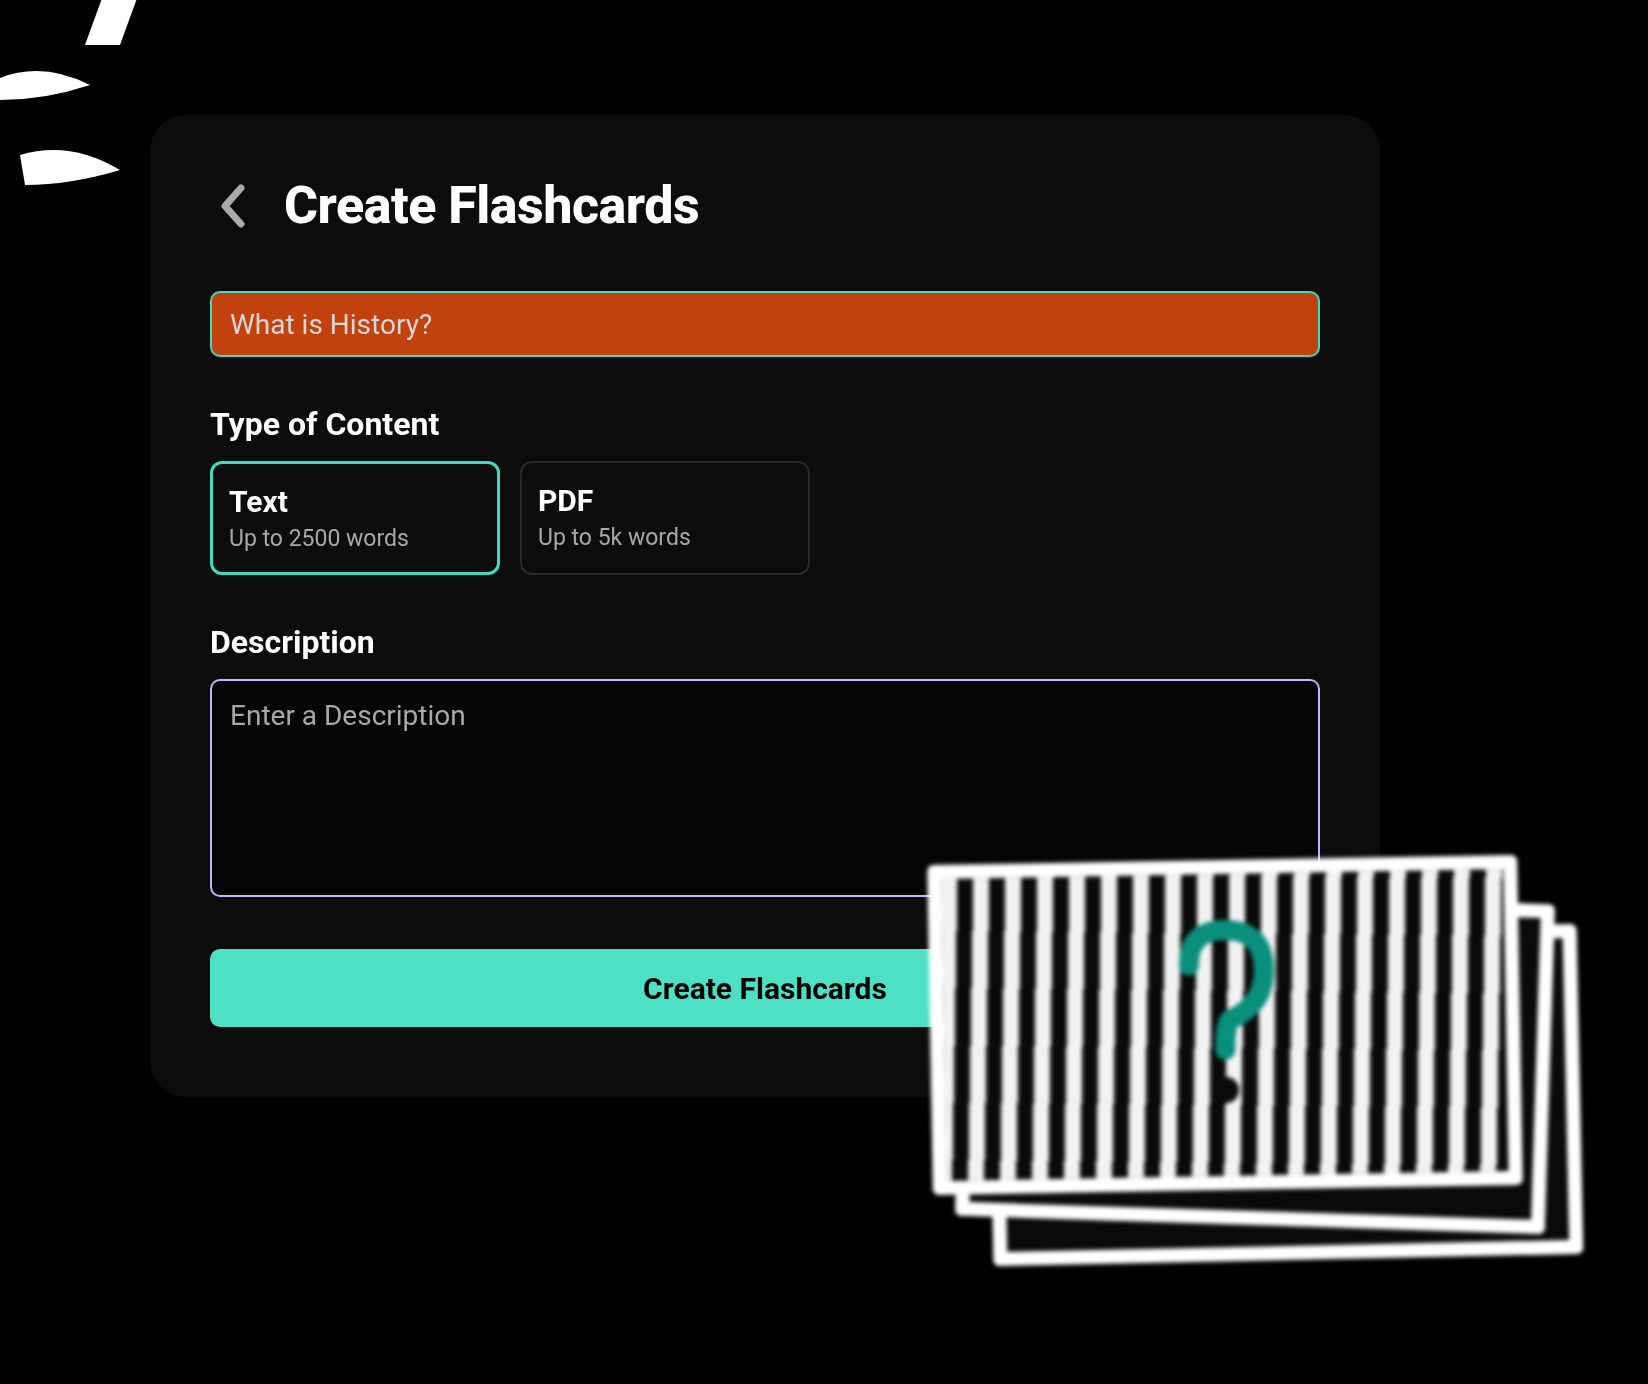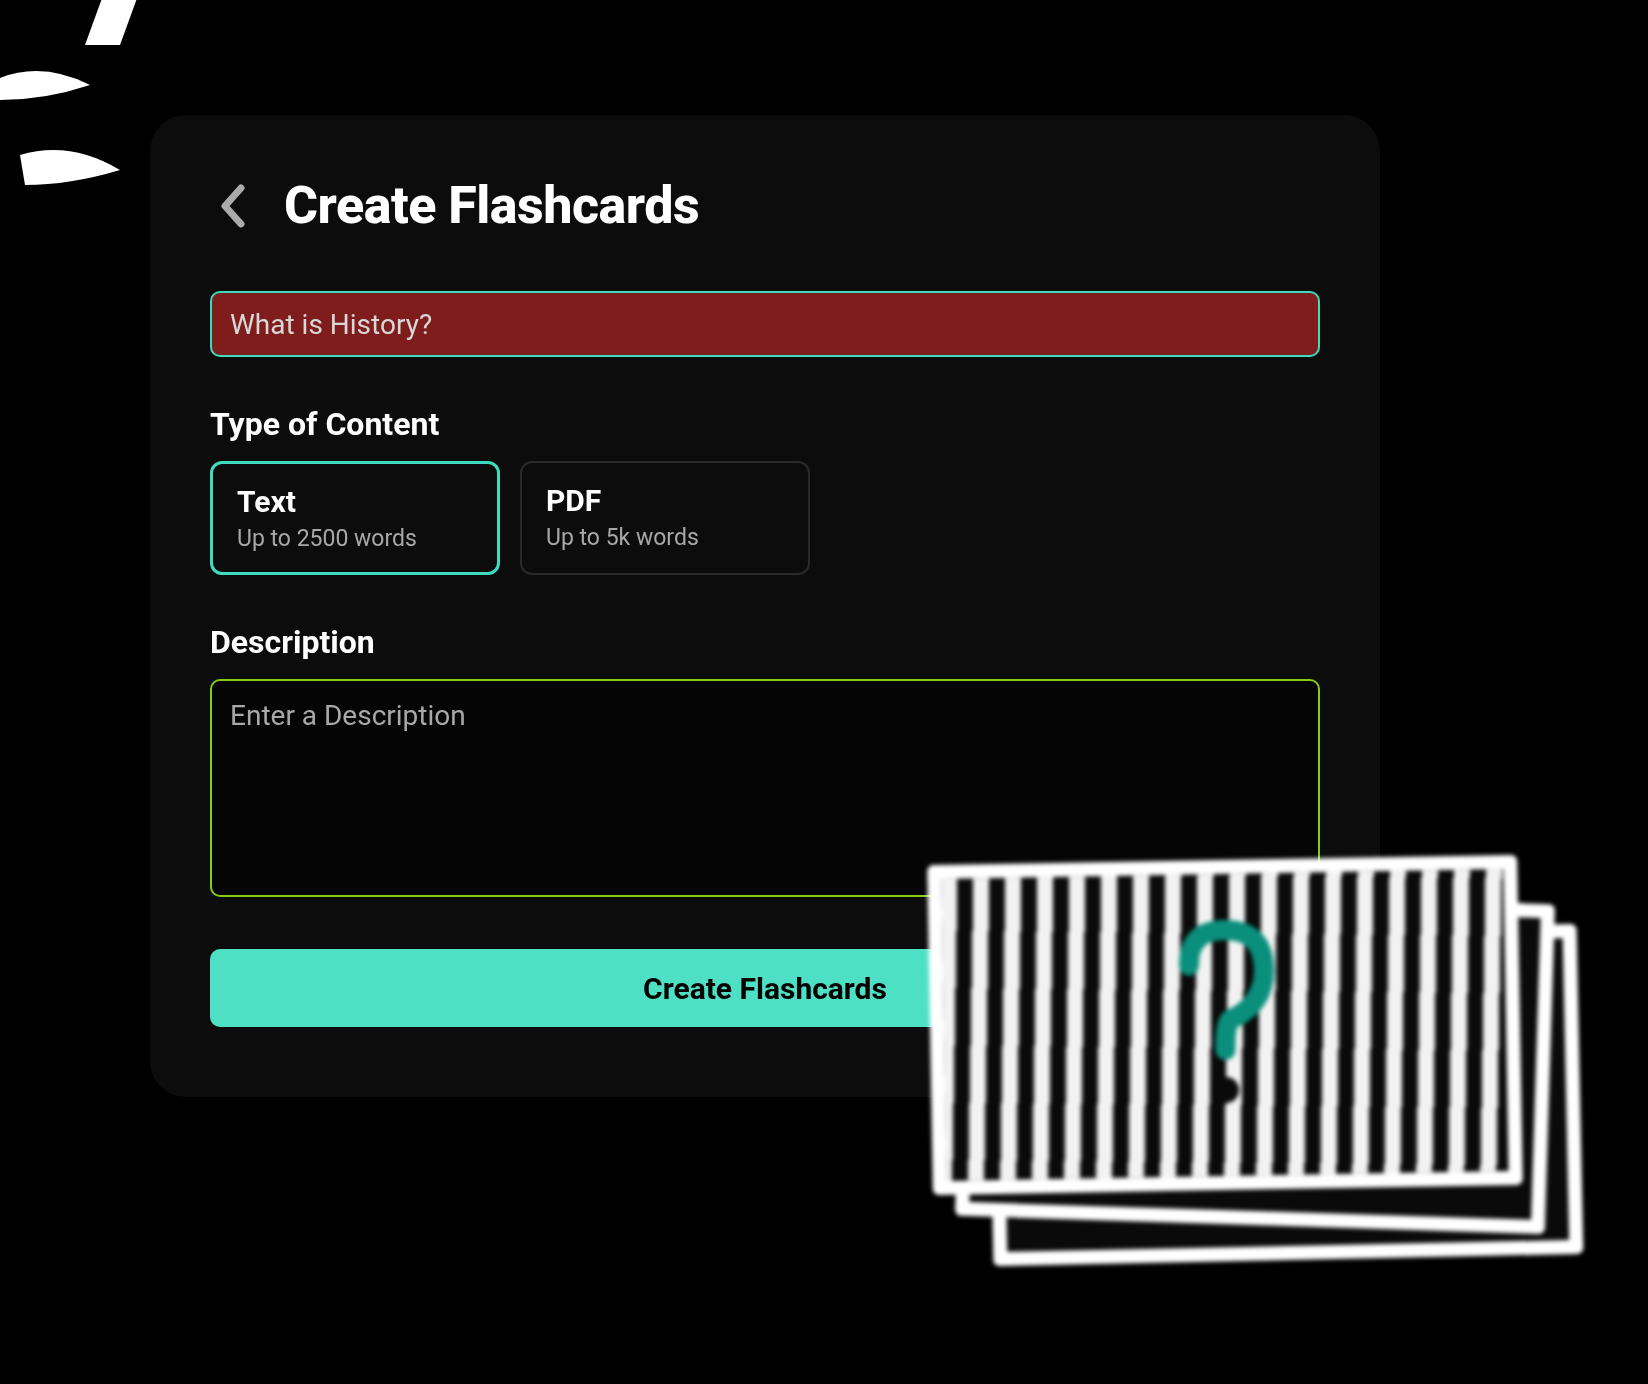--- a/index.html
+++ b/index.html
@@ -48,40 +48,40 @@
   }
   .section-label {
     color: #fff;
     font-size: 32px;
     font-weight: 700;
     margin-bottom: 18px;
   }
   .title-input {
     width: 100%;
     height: 66px;
-    background: #7f1d1d;
+    background: #c2410c;
     border: 2px solid #3edbc0;
     border-radius: 10px;
     color: #d8d8d8;
     font-size: 28px;
     padding: 16px 18px;
     outline: none;
     font-family: inherit;
     margin-bottom: 48px;
   }
   .title-input::placeholder { color: #d8d8d8; }
   .option-row {
     display: flex;
     gap: 20px;
     margin-bottom: 48px;
   }
   .option-card {
     border: 2px solid #2a2a2a;
     border-radius: 12px;
-    padding: 20px 24px;
+    padding: 20px 16px;
     min-width: 290px;
     cursor: pointer;
     background: #0c0c0c;
   }
   .option-card.selected {
     border-color: #3edbc0;
     border-width: 3px;
   }
   .option-title {
     color: #fff;
@@ -90,21 +90,21 @@
     margin-bottom: 6px;
   }
   .option-sub {
     color: #a8a8a8;
     font-size: 23px;
   }
   .desc-area {
     width: 100%;
     height: 218px;
     background: #050505;
-    border: 2px solid #84cc16;
+    border: 2px solid #c4b5fd;
     border-radius: 10px;
     color: #d8d8d8;
     font-size: 28px;
     padding: 18px;
     outline: none;
     font-family: inherit;
     resize: none;
     margin-bottom: 48px;
   }
   .desc-area::placeholder { color: #a8a8a8; }

